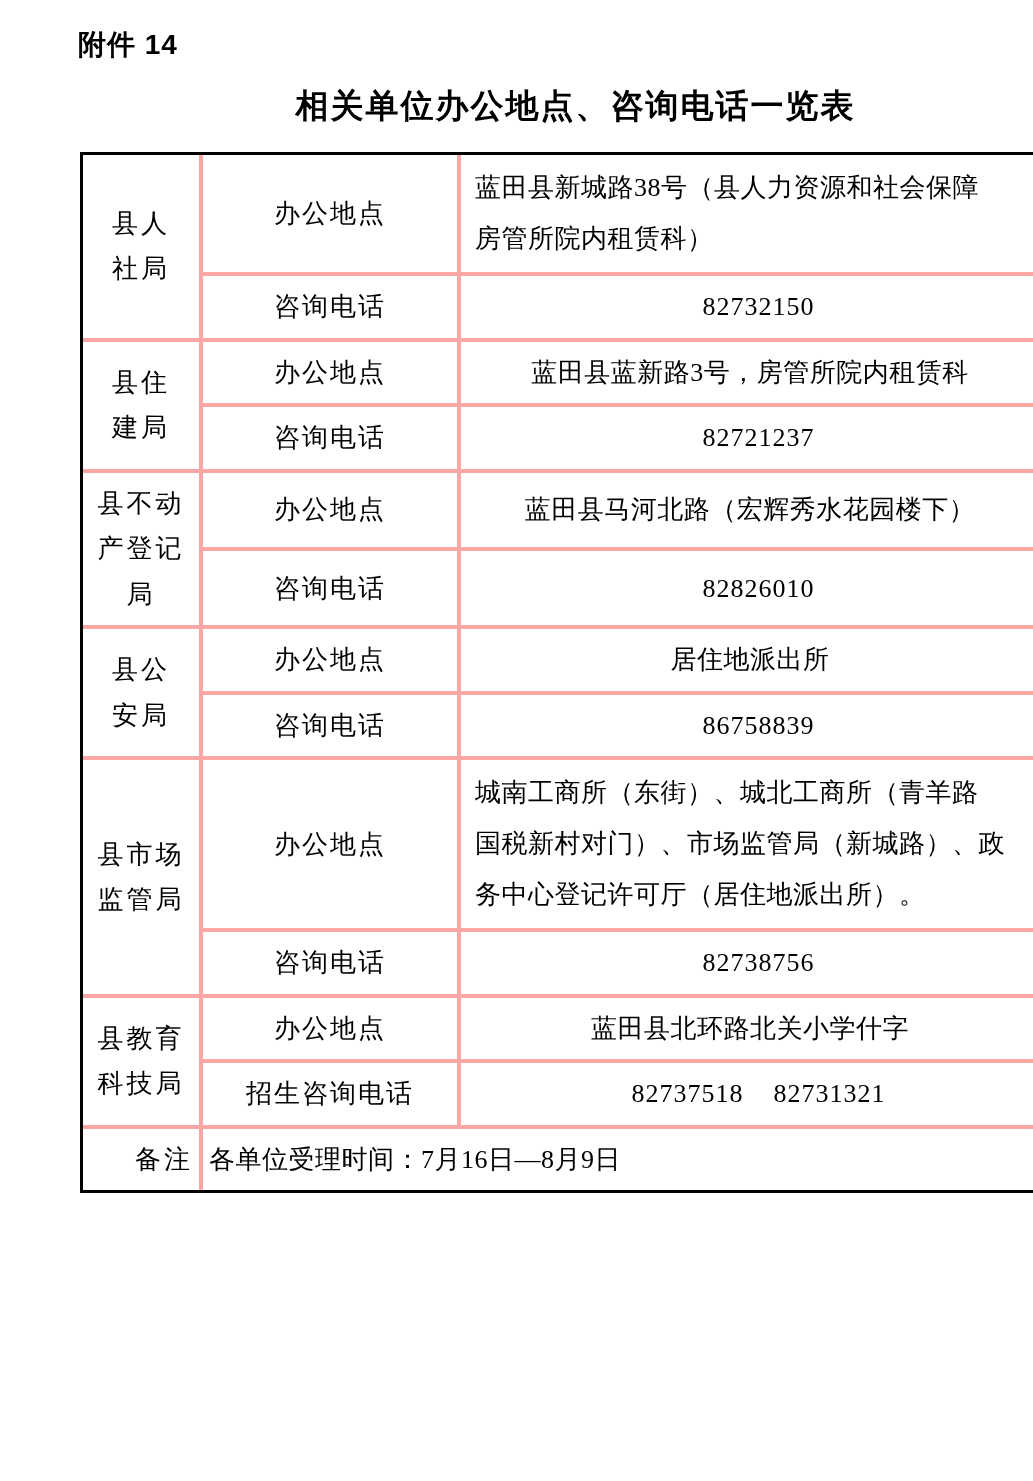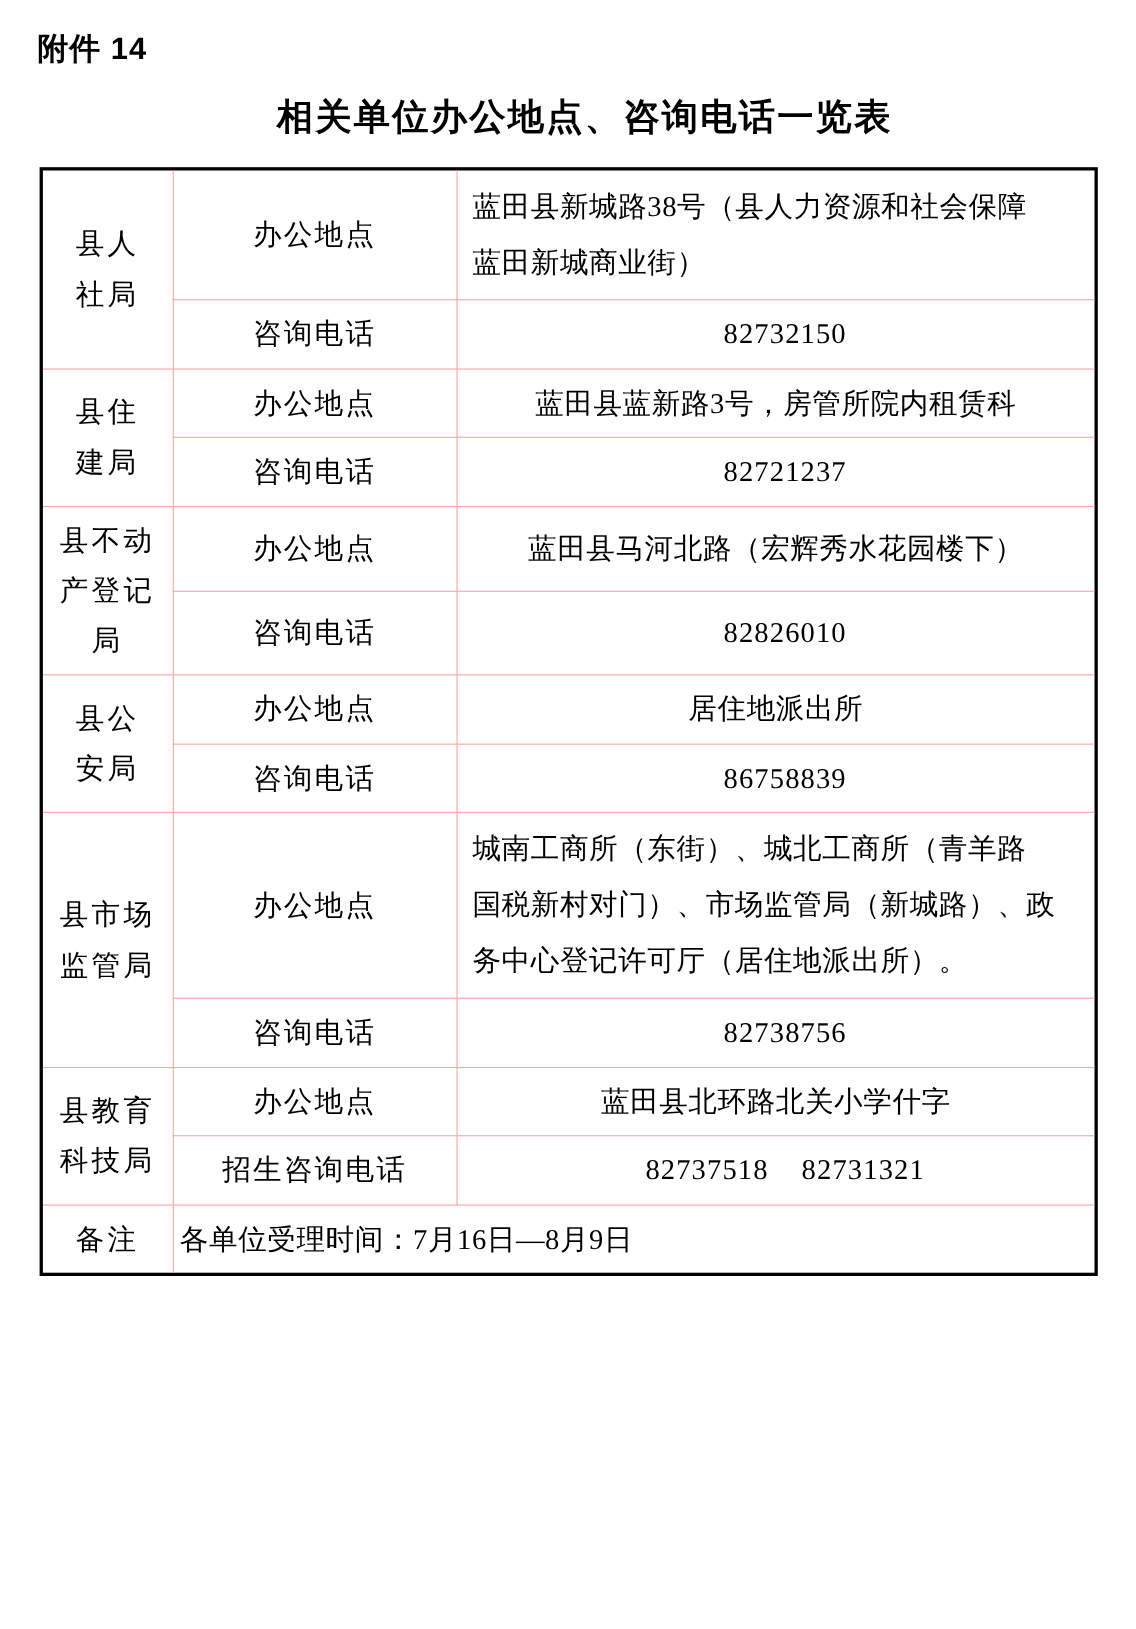--- a/index.html
+++ b/index.html
@@ -14,20 +14,21 @@
     color: #000000;
     position: relative;
     overflow: hidden;
   }
 
   .page {
     position: relative;
     width: 848px;
     height: 1481px;
     box-sizing: border-box;
+    margin-left: 44px;
   }
 
   
   .attachment-label {
     position: absolute;
     left: 34px;
     top: 28px;
     font-family: "Liberation Sans", "DejaVu Sans", sans-serif;
     font-weight: bold;
     font-size: 28px;
@@ -63,21 +64,21 @@
     background: #ffffff;
   }
 
   table.info-table {
     width: 100%;
     border-collapse: collapse;
     table-layout: fixed;
   }
 
   table.info-table td {
-    border: 1px solid #fca5a5;
+    border: 4px solid #fca5a5;
     vertical-align: middle;
     font-size: 26px;
     line-height: 1.75;
     padding: 8px 6px;
     box-sizing: border-box;
   }
 
   
   table.info-table tr:first-child td { border-top: none; text-align: center; }
   table.info-table tr:last-child td { border-bottom: none; }
@@ -117,21 +118,21 @@
   }
   .cell-value .vline { display: block; white-space: nowrap; }
 
   .cell-value.phone {
     letter-spacing: 1px;
     white-space: pre;
     padding-left: 23px;
   }
 
   .cell-remark-label {
-    text-align: center;
+    text-align: right;
     letter-spacing: 3px;
   }
   .cell-remark-value {
     text-align: left;
     letter-spacing: 0.5px;
     border-radius: 18px;
   }
 </style>
 </head>
 <body>
@@ -152,21 +153,21 @@
       <tbody>
 
         <tr>
           <td class="cell-org" rowspan="2">
             <span class="org-line">县人</span>
             <span class="org-line">社局</span>
           </td>
           <td class="cell-label">办公地点</td>
           <td class="cell-value value-wrap">
             <span class="vline">蓝田县新城路38号（县人力资源和社会保障</span>
-            <span class="vline">蓝田新城商业街）</span>
+            <span class="vline">房管所院内租赁科）</span>
           </td>
         </tr>
         <tr>
           <td class="cell-label">咨询电话</td>
           <td class="cell-value phone">82732150</td>
         </tr>
 
         <tr>
           <td class="cell-org" rowspan="2">
             <span class="org-line">县住</span>

